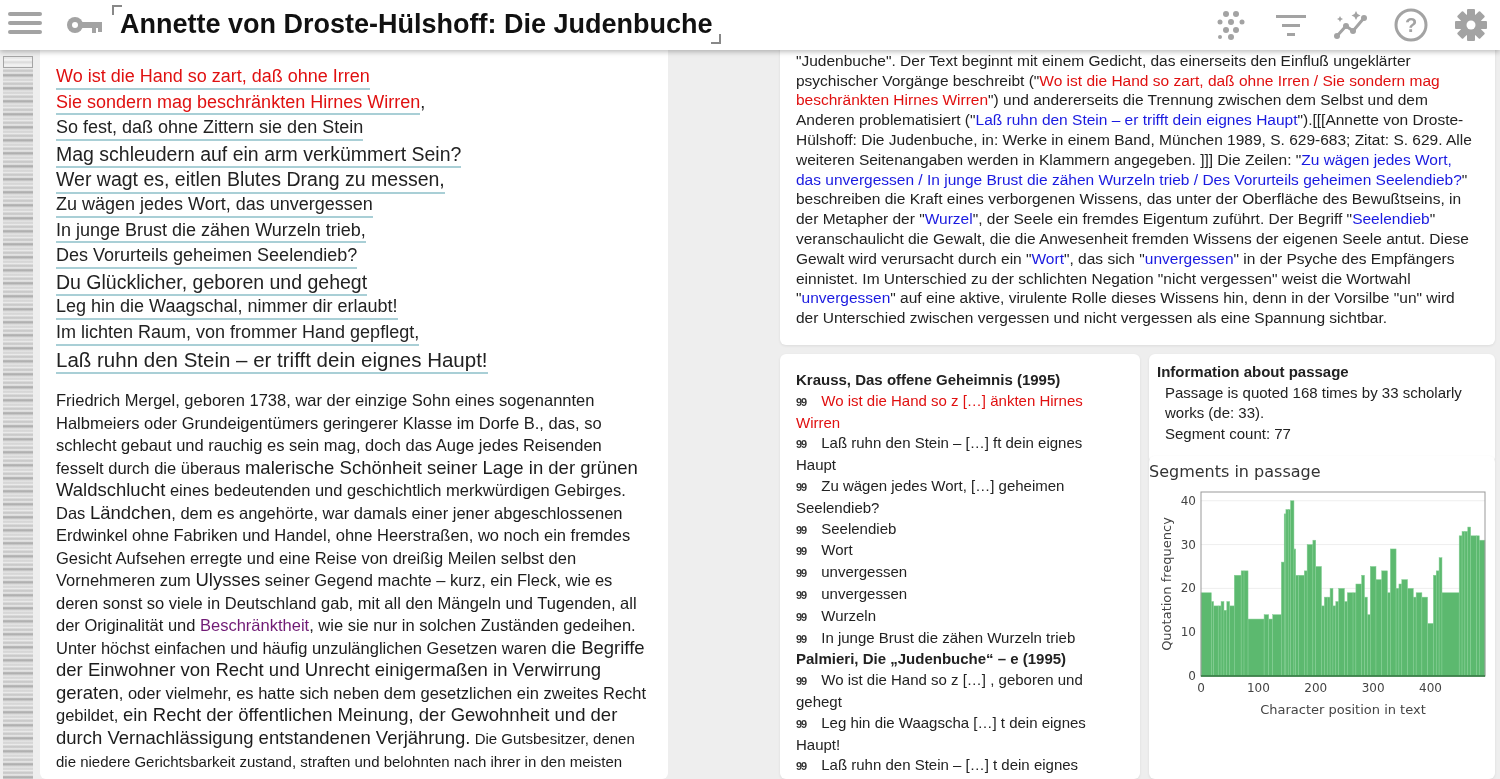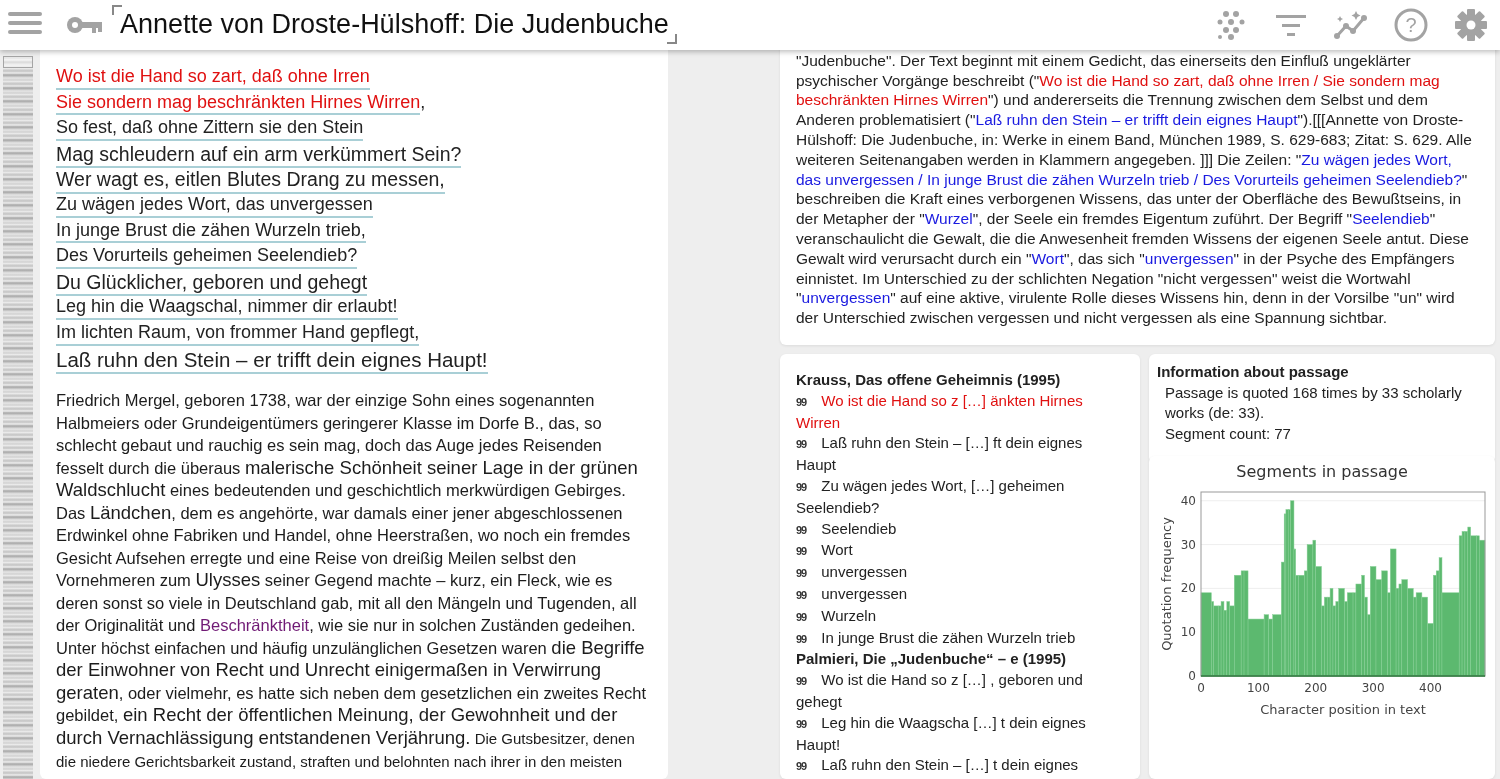--- a/index.html
+++ b/index.html
@@ -1,17 +1,17 @@
 <!DOCTYPE html>
 <html><head>
 <meta charset="utf-8">
 <style>
   * { box-sizing: border-box; margin: 0; padding: 0; }
   html, body { width: 1500px; height: 779px; overflow: hidden; background: #eeeeee; font-family: "Liberation Sans", sans-serif; color: #222; }
-  .topbar { position: absolute; left: 0; top: 0; width: 1500px; height: 50px; background: #ffffff; box-shadow: 0 2px 5px rgba(0,0,0,0.25); z-index: 10; }
+  .topbar { position: absolute; left: 0; top: 0; width: 1500px; height: 50px; background: #ffffff; box-shadow: 0 2px 5px rgba(0,0,0,0.25); z-index: 10; font-weight: bold; }
   .menu-icon { position: absolute; left: 8px; top: 12px; width: 34px; height: 26px; cursor: pointer; }
   .menu-icon span { display: block; height: 4px; background: #a3a3a3; border-radius: 2px; margin-bottom: 5px; }
   .key-icon { position: absolute; left: 66px; top: 14px; }
   .title { position: absolute; left: 112px; top: 5px; font-size: 27px; color: #111; padding: 4px 8px; }
   .title:before { content: ""; position: absolute; left: 0; top: 0; width: 8px; height: 8px; border-left: 2px solid #888; border-top: 2px solid #888; }
   .title:after { content: ""; position: absolute; right: 0; bottom: 0; width: 8px; height: 8px; border-right: 2px solid #888; border-bottom: 2px solid #888; }
   .tool-icons { position: absolute; right: 10px; top: 6px; display: flex; gap: 22px; }
   .tool-icon { width: 38px; height: 38px; display: flex; align-items: center; justify-content: center; cursor: pointer; }
 
   .minimap { position: absolute; left: 3px; top: 56px; width: 30px; height: 723px; background: repeating-linear-gradient(180deg, #ddd 0px, #bbb 2px, #eee 4px, #999 6px, #e5e5e5 9px, #ccc 11px, #f2f2f2 13px); opacity: 0.85; }
@@ -34,21 +34,21 @@
   .commentary .blue { color: #1a1ae0; }
   .quotes { left: 780px; top: 354px; width: 360px; height: 425px; padding: 16px 16px; font-size: 15px; line-height: 20.8px; }
   .quotes .work { font-weight: bold; }
   .quotes .q { }
   .quotes .q .qi { font-size: 11px; font-weight: bold; color: #333; margin-right: 15px; letter-spacing: -1px; }
   .quotes .q.red .txt { color: #e01010; }
   .info { left: 1149px; top: 354px; width: 346px; height: 109px; padding: 8px 8px; font-size: 15px; line-height: 20.5px; }
   .info h3 { font-size: 15px; font-weight: bold; }
   .info p { padding-left: 8px; }
   .chartp { left: 1149px; top: 456px; width: 346px; height: 323px; }
-  .chart-title { position: absolute; top: 6px; left: 0; width: 100%; text-align: center; font-family: "DejaVu Sans", sans-serif; font-size: 16px; color: #333; }
+  .chart-title { position: absolute; top: 6px; left: 0; width: 100%; font-family: "DejaVu Sans", sans-serif; font-size: 16px; color: #333; }
 </style>
 </head>
 <body>
 
 <div class="topbar">
   <div class="menu-icon">
       <span></span>
       <span></span>
       <span></span>
     </div>

